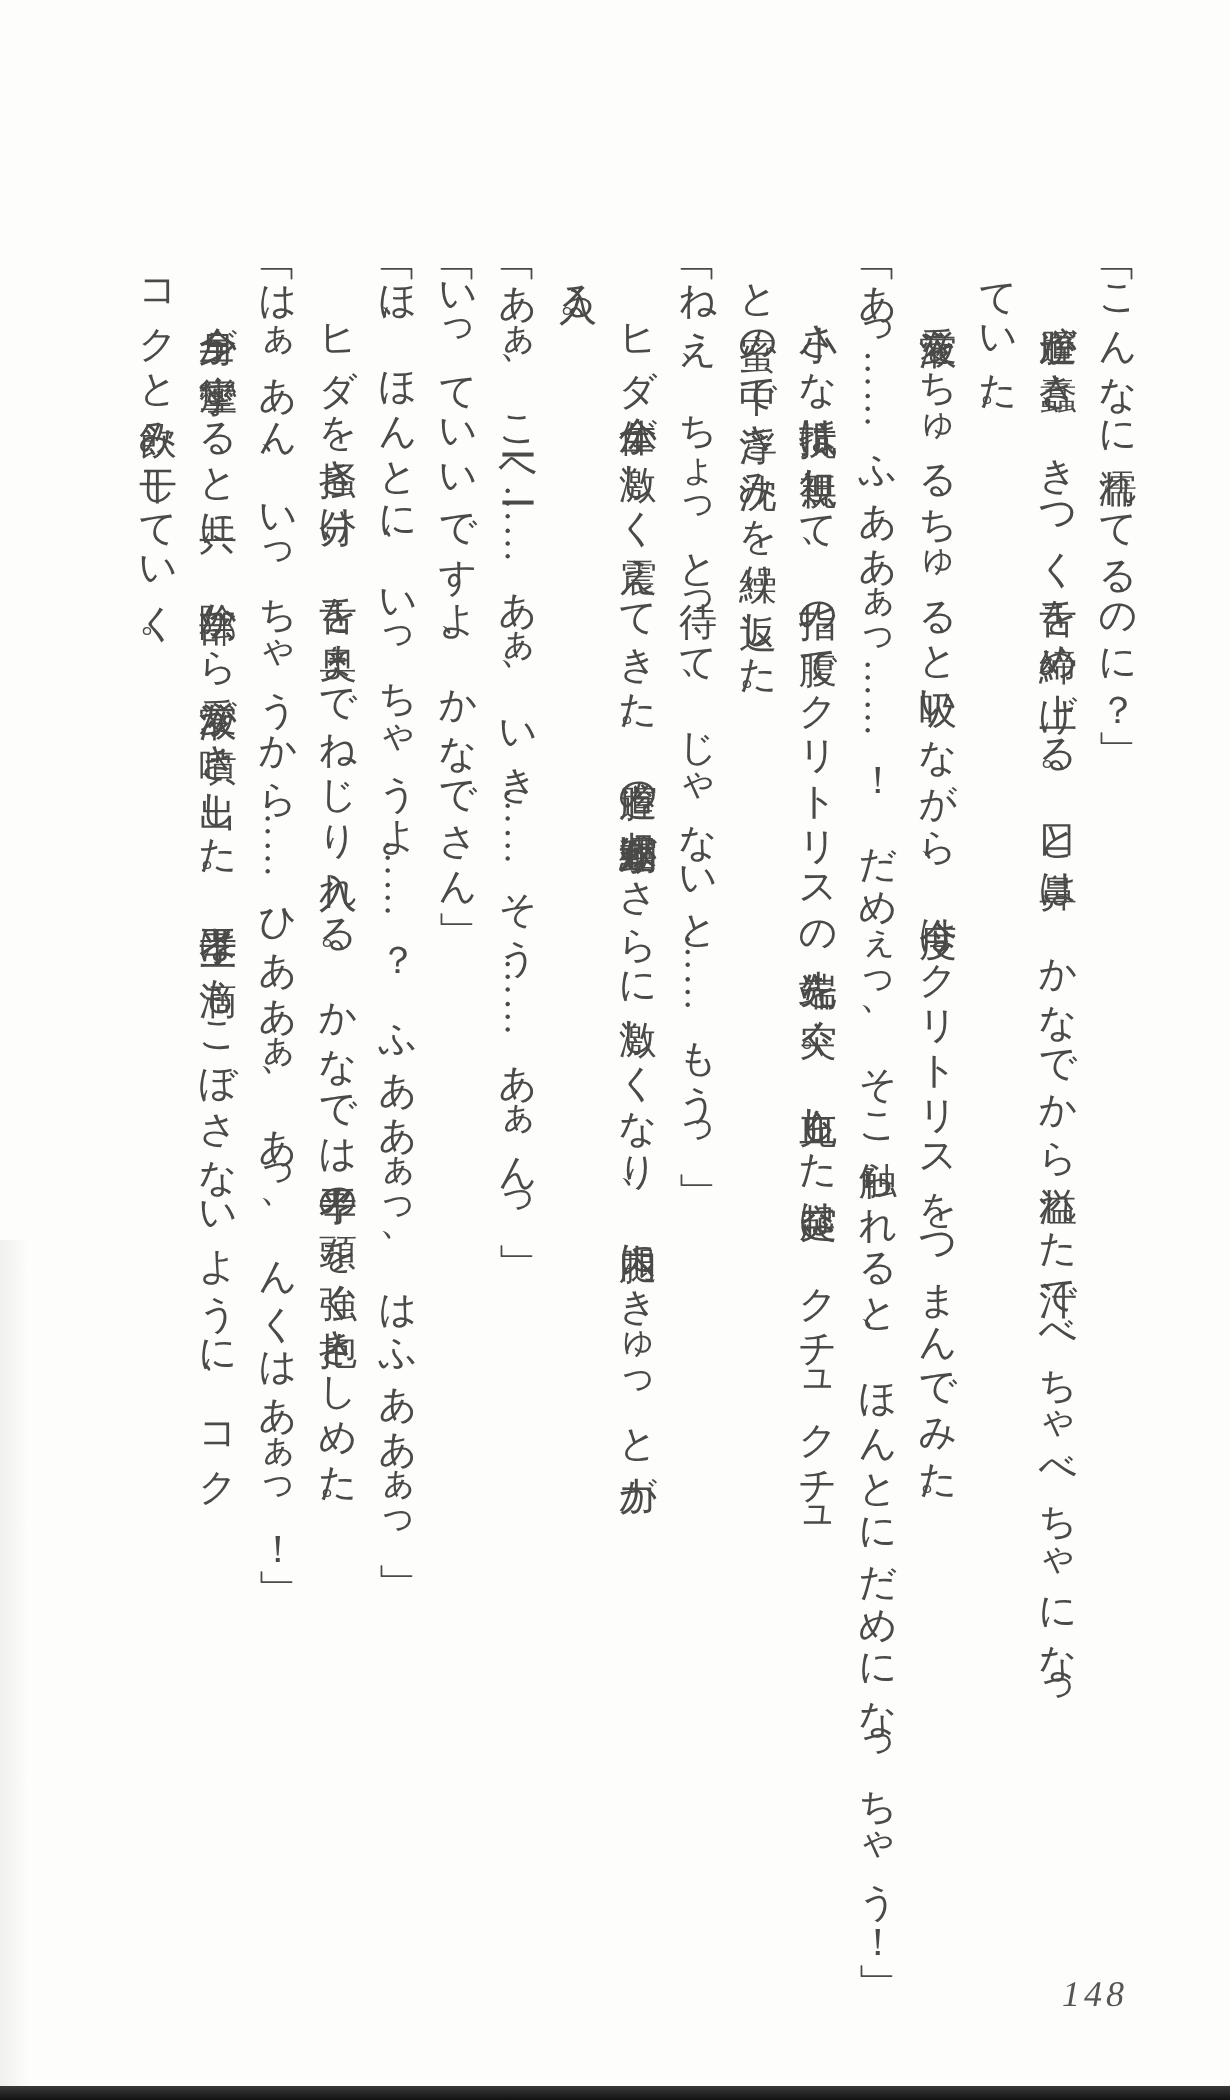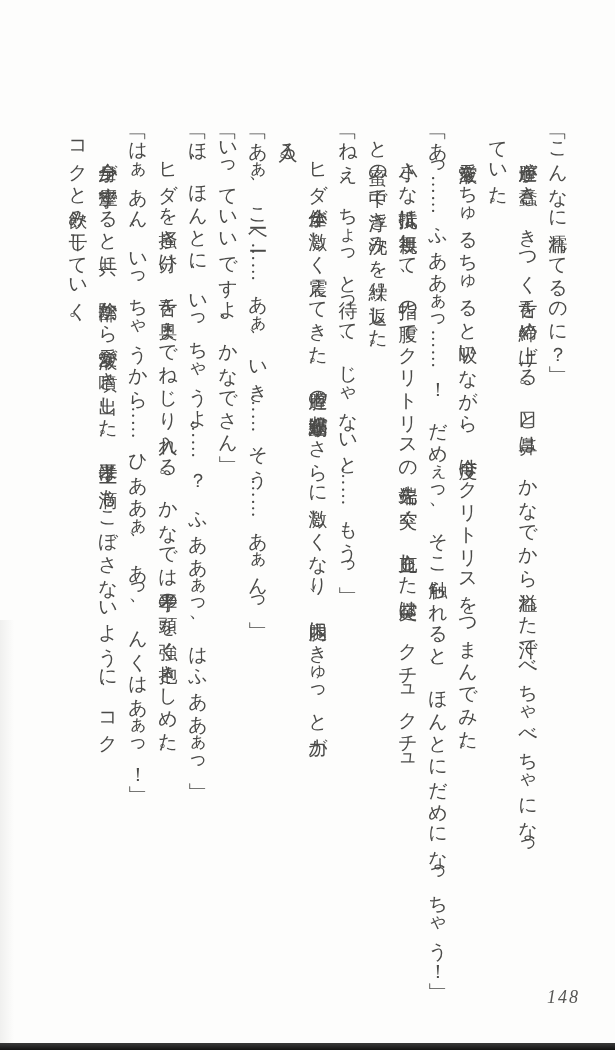--- a/index.html
+++ b/index.html
@@ -34,21 +34,20 @@
     height: 830px;
   }
   .page-number {
     position: absolute;
     left: 531px;
     top: 987px;
     font-size: 18px;
     font-style: italic;
     color: #565654;
     letter-spacing: 2px;
-    margin-left: 16px;
   }
   .bottom-edge {
     position: absolute;
     left: 0;
     bottom: 0;
     width: 615px;
     height: 7px;
     background: linear-gradient(to bottom, #3a3a3a, #121212);
   }
   .left-scan-shade {

